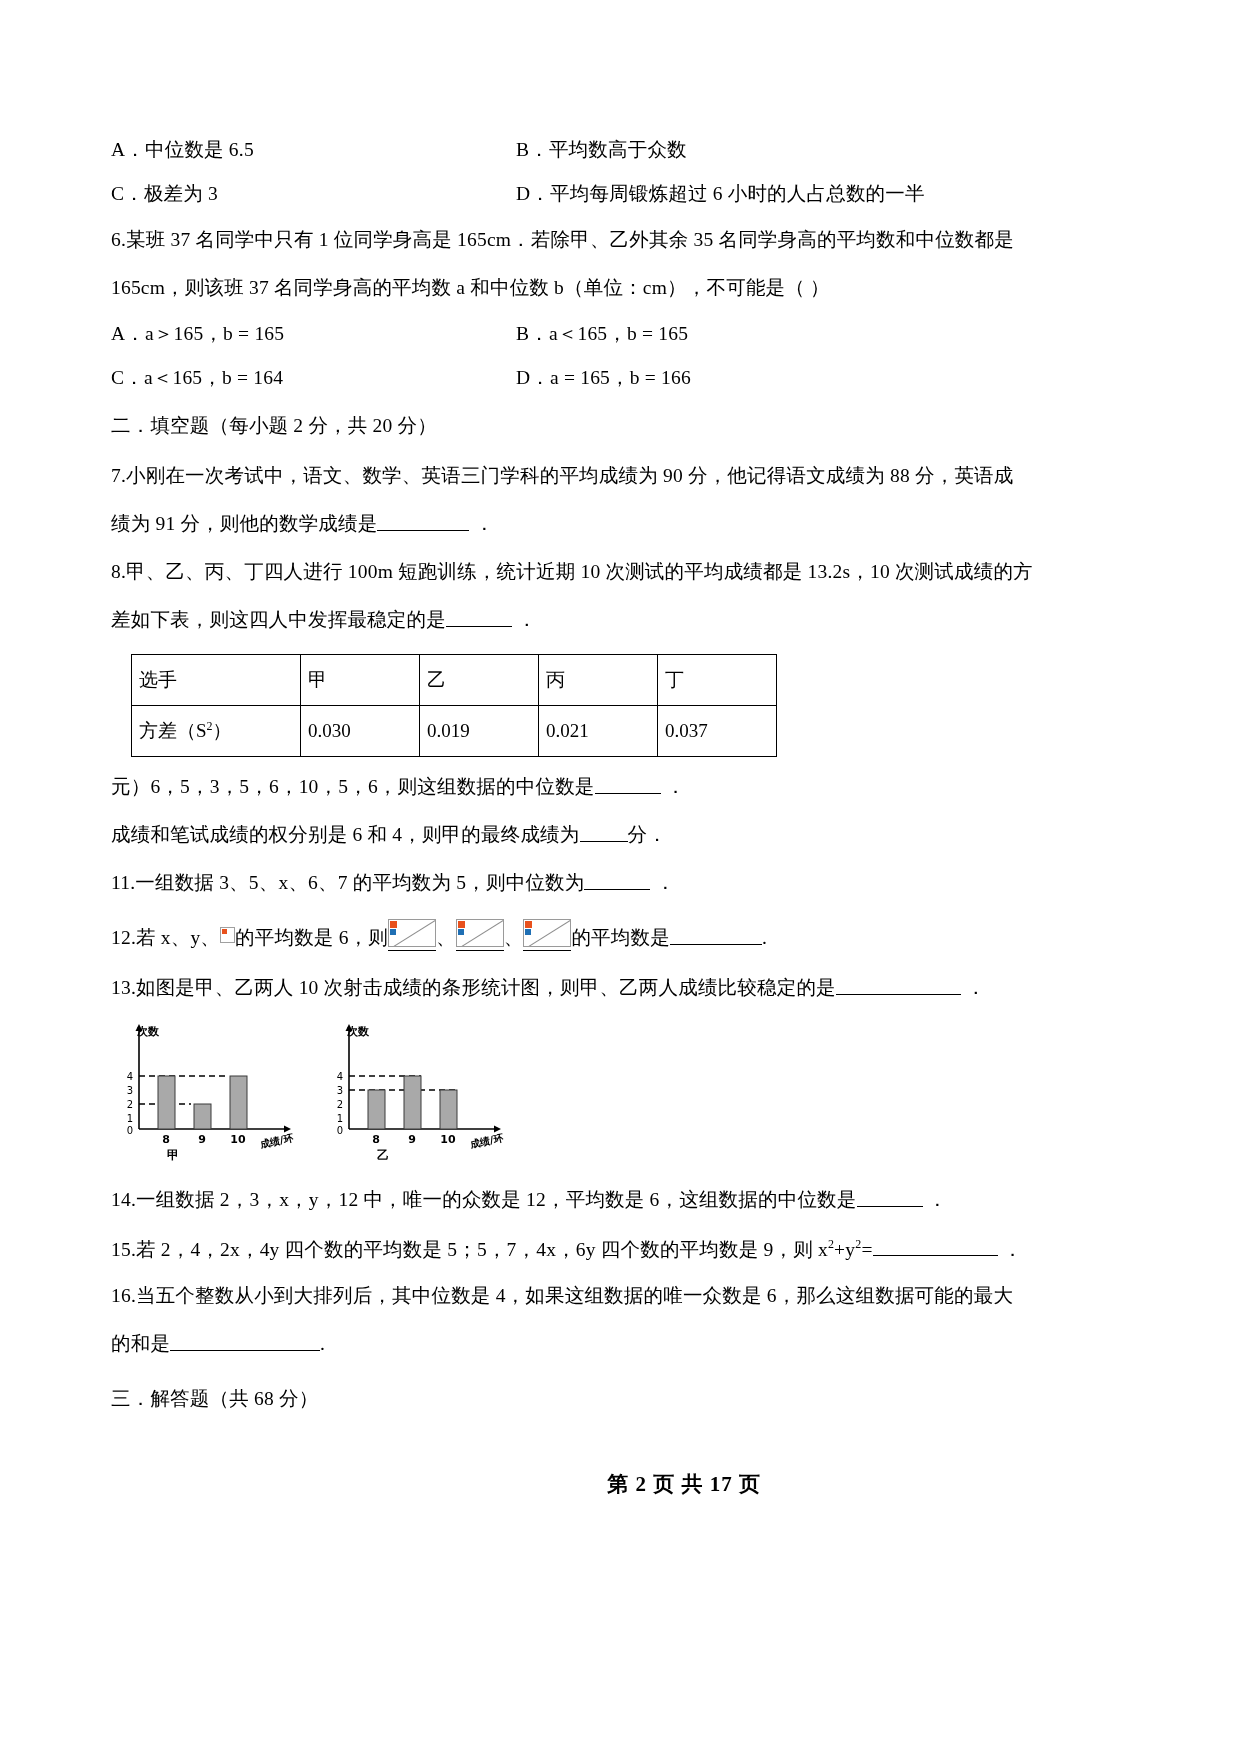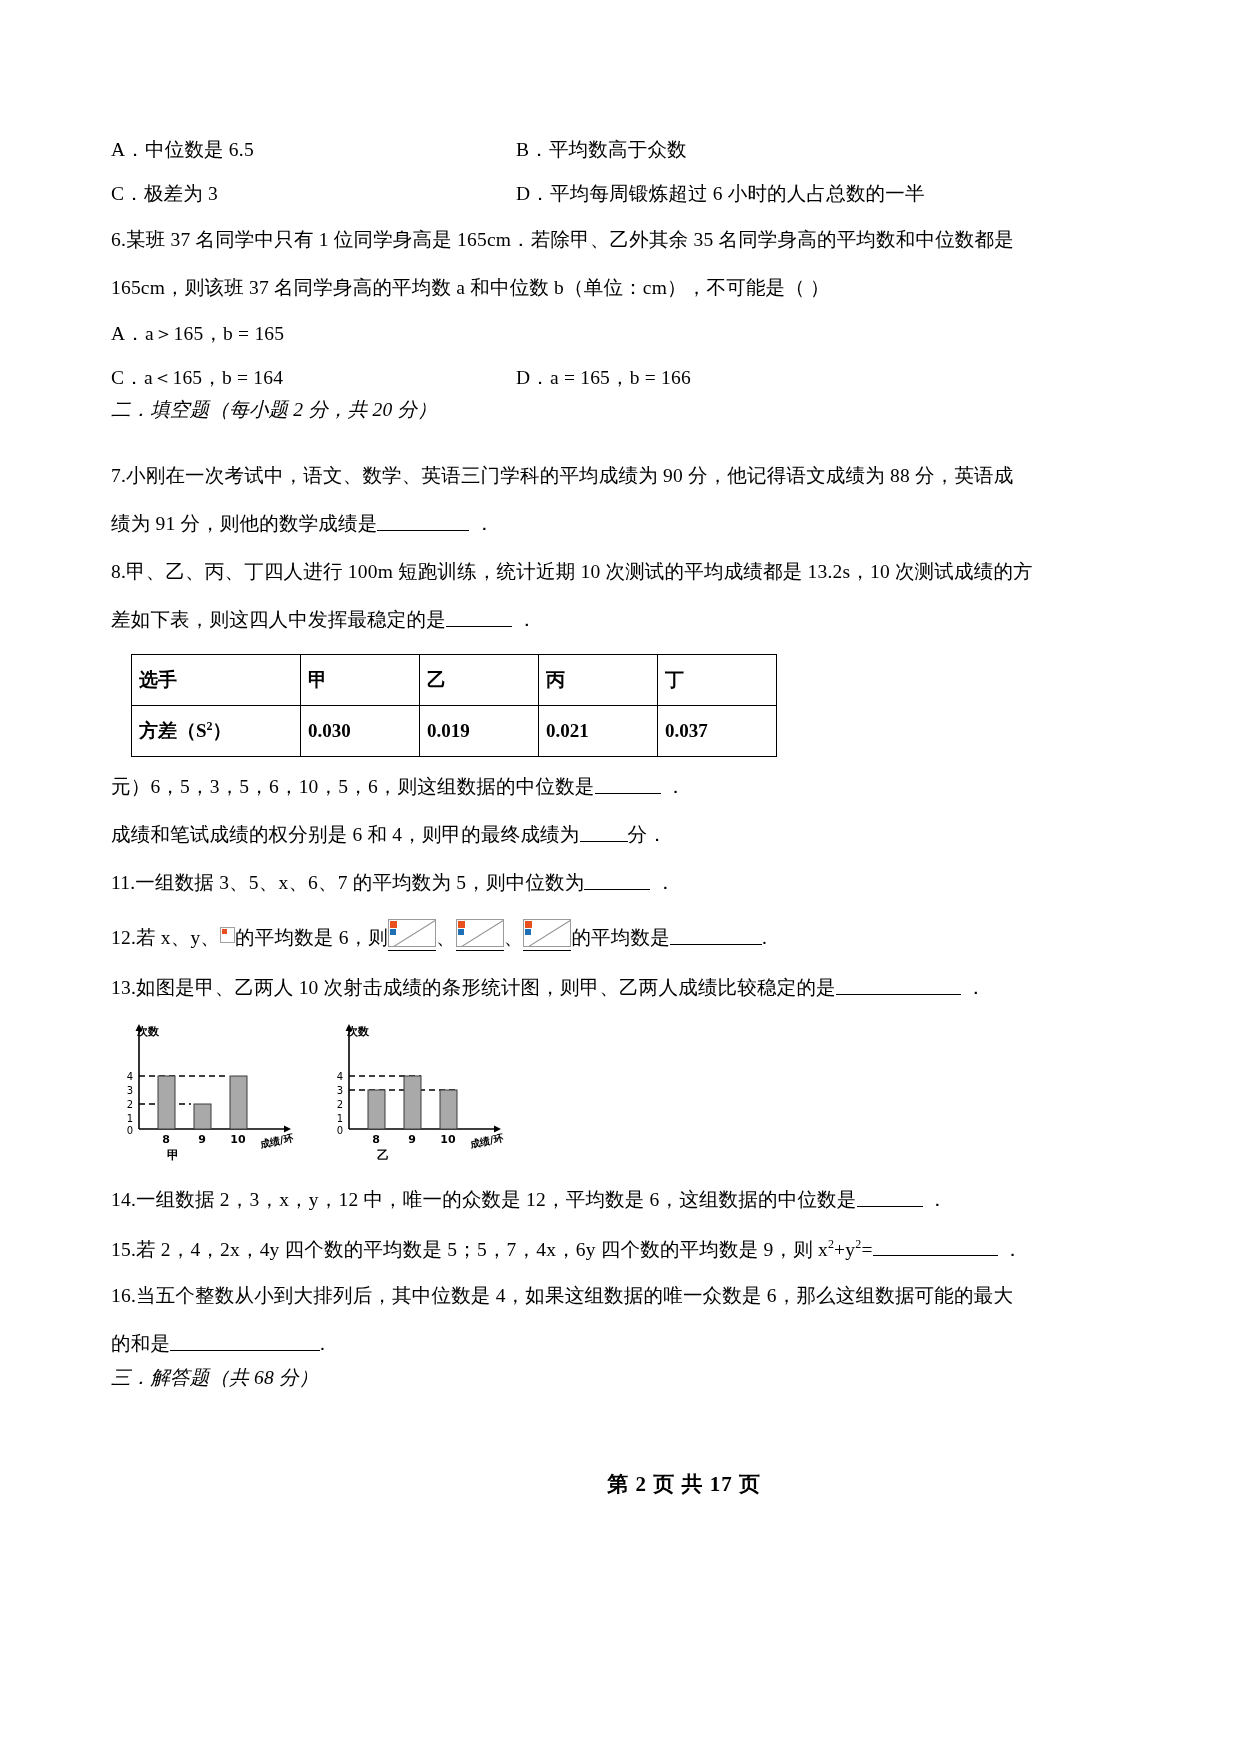--- a/index.html
+++ b/index.html
@@ -48,42 +48,41 @@
     align-items: center;
   }
   .q-line2 {
     height: 48px;
     display: flex;
     align-items: center;
   }
   .section-head {
     height: 52px;
     display: flex;
+    align-items: center;
     font-size: 19.5px;
-    font-style: italic;
   }
   .blank-s { display: inline-block; width: 48px; border-bottom: 1.5px solid #000; height: 15px; vertical-align: -1px;}
   .blank-m { display: inline-block; width: 66px; border-bottom: 1.5px solid #000; height: 15px; vertical-align: -1px;}
   .blank-l { display: inline-block; width: 92px; border-bottom: 1.5px solid #000; height: 15px; vertical-align: -1px;}
   .blank-xl { display: inline-block; width: 125px; border-bottom: 1.5px solid #000; height: 15px; vertical-align: -1px;}
 
   
   .vtable {
     border-collapse: collapse;
     margin: 10px 0 6px 20px;
     table-layout: fixed;
   }
   .vtable td {
     border: 1.4px solid #000;
     height: 46px;
     padding: 2px 13px 2px 7px;
     font-size: 19px;
     vertical-align: middle;
     font-family: "Liberation Serif", "DejaVu Serif", serif;
-    font-weight: bold;
   }
   .vtable .c0 { width: 148px; }
   .vtable .c1, .vtable .c2, .vtable .c3, .vtable .c4 { width: 98px; }
   .sup { font-size: 12px; vertical-align: super; }
 
   
   .brokenimg {
     display: inline-block;
     width: 17px;
     height: 17px;
@@ -180,20 +179,21 @@
     </div>
 
     <div class="q-line2">
       <span class="line">6.某班 37 名同学中只有 1 位同学身高是 165cm．若除甲、乙外其余 35 名同学身高的平均数和中位数都是</span>
     </div>
     <div class="q-line2">
       <span class="line">165cm，则该班 37 名同学身高的平均数 a 和中位数 b（单位：cm），不可能是（      ）</span>
     </div>
     <div class="opt-row row2">
       <div class="col-a line">A．a＞165，b = 165</div>
+      <div class="col-b line">B．a＜165，b = 165</div>
     </div>
     <div class="opt-row row2">
       <div class="col-a line">C．a＜165，b = 164</div>
       <div class="col-b line">D．a = 165，b = 166</div>
     </div>
 
     <div class="section-head">
       <span class="line">二．填空题（每小题 2 分，共 20 分）</span>
     </div>
 

